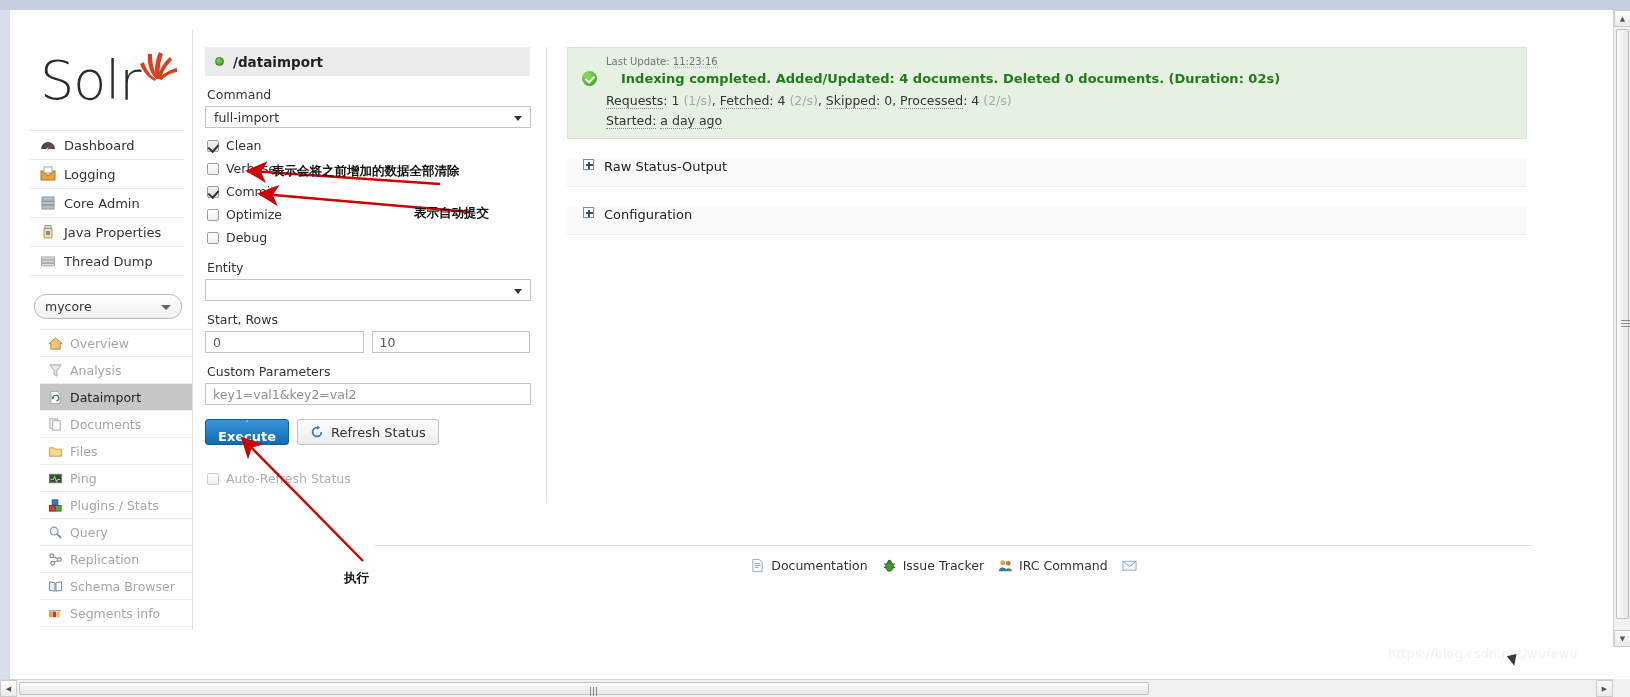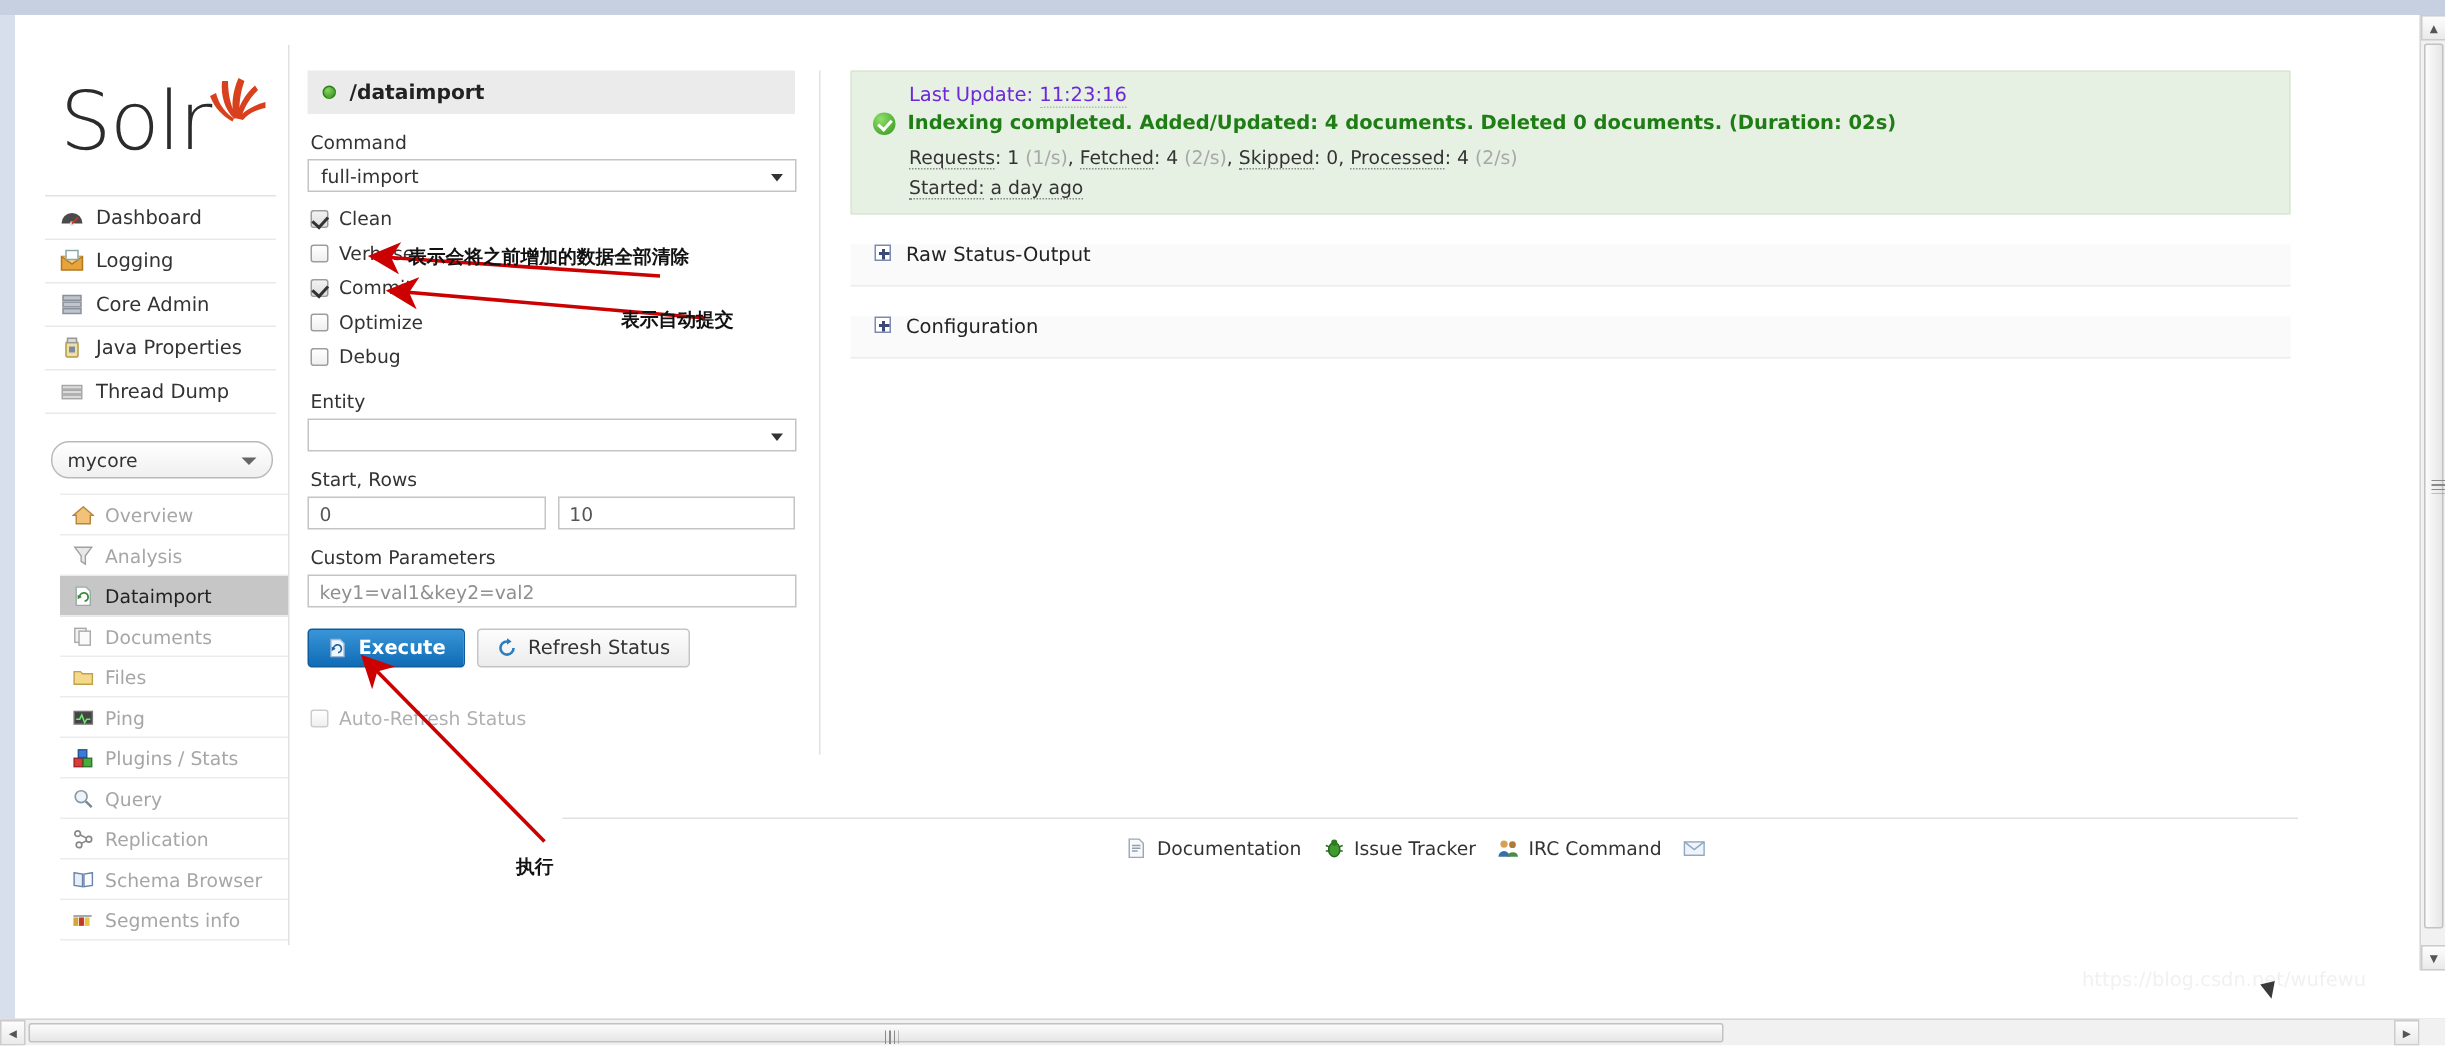--- a/index.html
+++ b/index.html
@@ -196,21 +196,21 @@
   }
   .txt-in.half { width: 159px; }
   .txt-in.full { width: 326px; color: #8f8f8f; }
   .btn-row { display: flex; gap: 8px; margin-top: 14px; }
   .btn {
     height: 26px; display: flex; align-items: center; gap: 7px;
     padding: 0 12px; border-radius: 3px; font-size: 13px; cursor: pointer;
   }
   .btn-exec {
     background: linear-gradient(#3a95d8,#0f6cb5);
-    border: 1px solid #0e5c9c; color: #fff; font-weight: bold;
+    border: 1px solid #0e5c9c; color: #fff; font-weight: bold; flex-direction: column;
   }
   .btn-refresh {
     background: linear-gradient(#fdfdfd,#ececec);
     border: 1px solid #c4c4c4; color: #333;
   }
   .autorefresh {
     display: flex; align-items: center; gap: 7px;
     margin-top: 26px; margin-left: 2px;
     font-size: 12.5px; color: #b0b0b0;
   }
@@ -218,26 +218,26 @@
   
   .status-area {
     position: absolute; left: 374px; top: 17px;
     width: 960px;
   }
   .status-box {
     background: #e6f0e3; border: 1px solid #d9e6d4;
     padding: 8px 14px 10px 14px;
   }
   .st-last {
-    font-size: 13px; color: #6d28d9; margin-bottom: 3px;
+    font-size: 10px; color: #737373; margin-bottom: 3px;
     padding-left: 24px;
   }
   .st-last .dotted { border-bottom: 1px dotted #b0bcb0; }
   .st-main {
-    display: flex; align-items: flex-start; gap: 8px;
+    display: flex; align-items: flex-start; gap: 24px;
     font-size: 13px; font-weight: bold; color: #1e7d14;
     line-height: 18px;
   }
   .ok-icon {
     width: 15px; height: 15px; border-radius: 50%;
     background: radial-gradient(circle at 35% 30%, #8fe06c, #2f9416);
     position: relative; flex: 0 0 15px; margin-top: 1px;
   }
   .ok-icon:after {
     content: ""; position: absolute; left: 4.5px; top: 2.5px;

